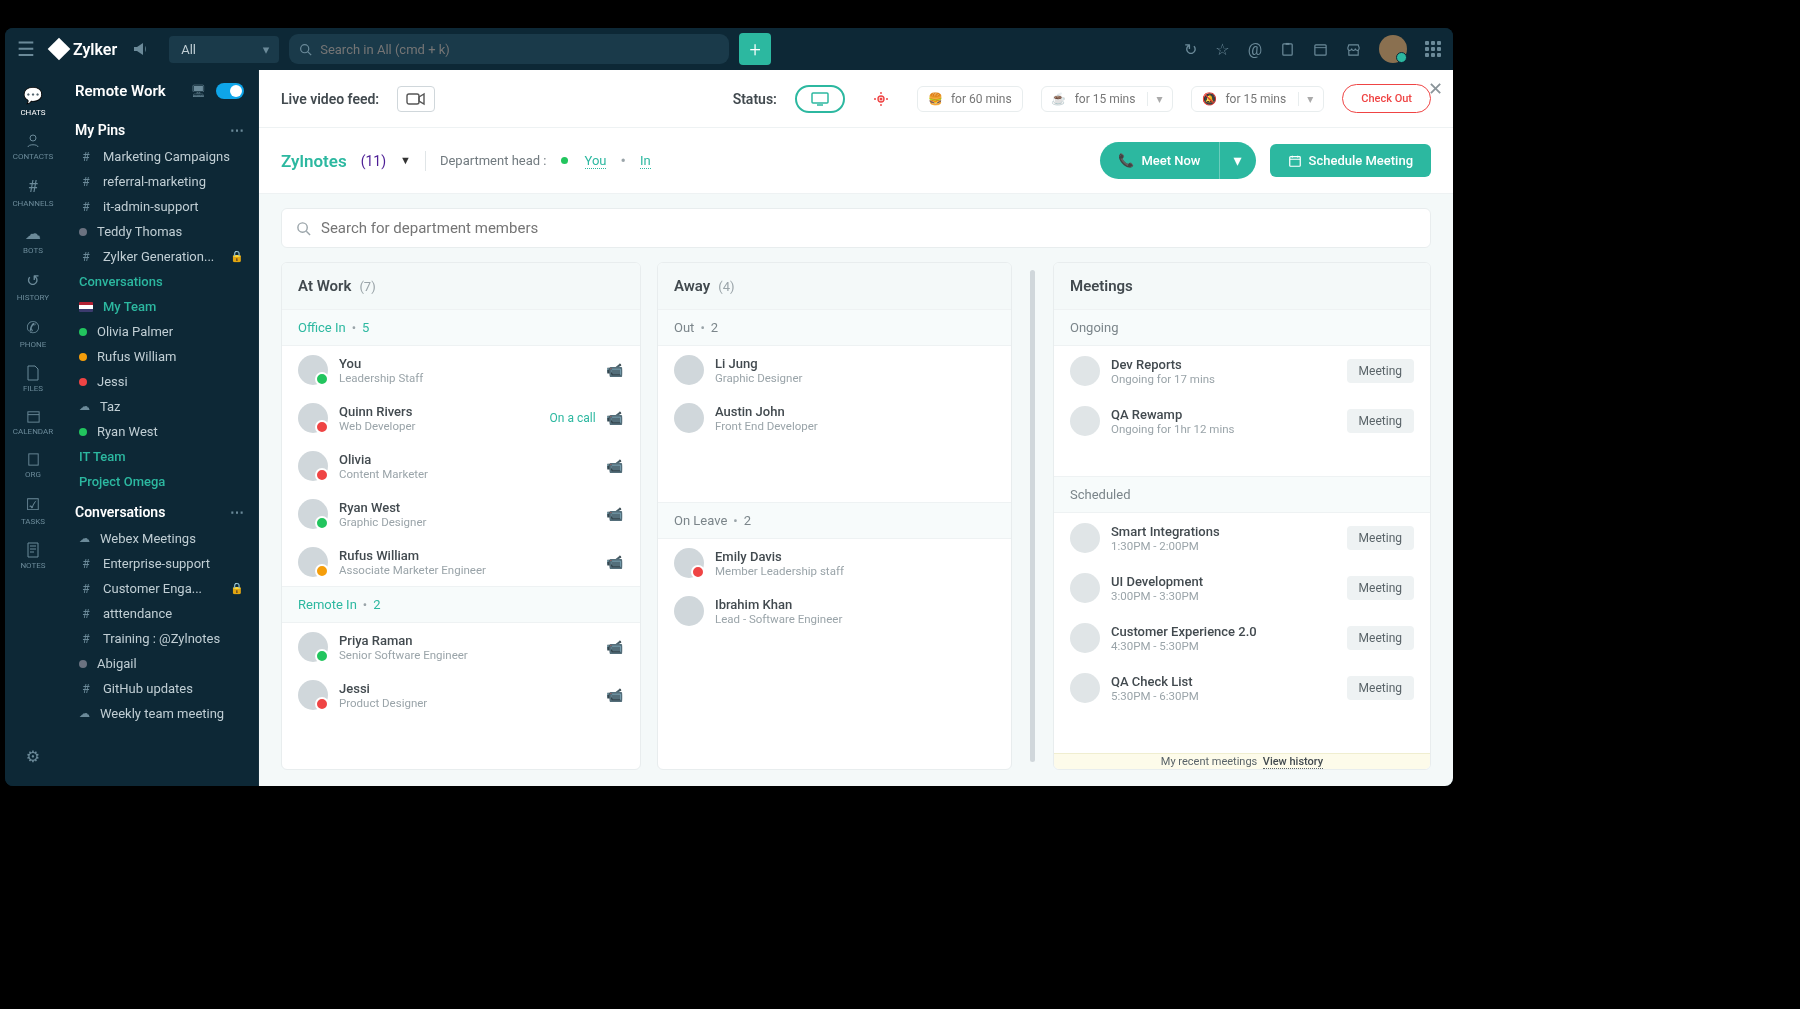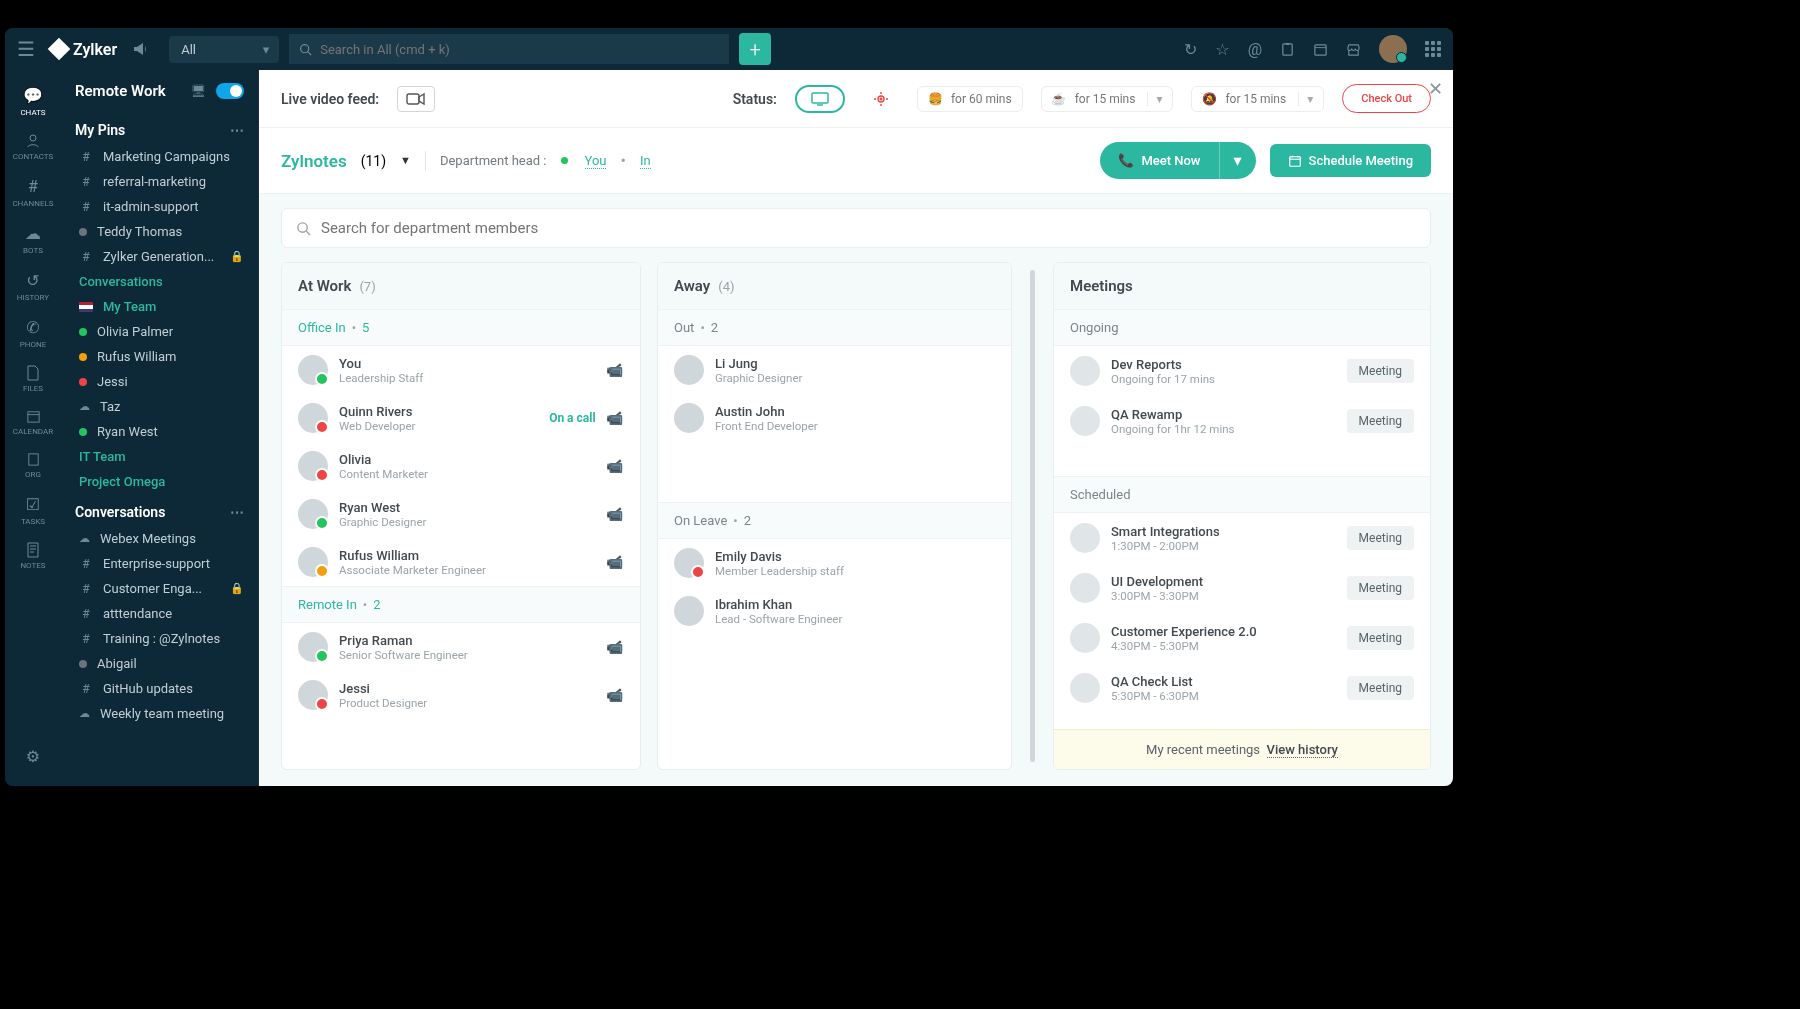--- a/index.html
+++ b/index.html
@@ -4,21 +4,21 @@
 <style>
 *{box-sizing:border-box;margin:0;padding:0;font-family:-apple-system,BlinkMacSystemFont,"Segoe UI",Roboto,sans-serif}
 body{background:#000;width:1800px;height:1009px;overflow:hidden;position:relative}
 .app{position:absolute;top:28px;left:5px;width:1448px;height:758px;background:#0d2836;border-radius:8px;overflow:hidden;display:flex;flex-direction:column}
 .topbar{height:42px;background:#0d2836;display:flex;align-items:center;padding:0 12px;gap:10px}
 .hamburger{color:#6b8a99;font-size:20px;cursor:pointer}
 .logo{display:flex;align-items:center;gap:6px;color:#fff;font-weight:600;font-size:16px;margin-left:6px}
 .logo-icon{width:16px;height:16px;background:#fff;transform:rotate(45deg)}
 .announce-icon{color:#6b8a99;margin-left:6px}
 .scope-select{background:#1a3a4a;color:#c0ced4;border:none;padding:6px 30px 6px 12px;border-radius:4px;font-size:13px;margin-left:10px;width:110px;position:relative}
-.search-bar{flex:0 0 440px;background:#1a3a4a;border-radius:0;display:flex;align-items:center;padding:0 10px;height:30px;color:#6b8a99;font-size:13px;gap:8px}
+.search-bar{flex:0 0 440px;background:#1a3a4a;border-radius:9px;display:flex;align-items:center;padding:0 10px;height:30px;color:#6b8a99;font-size:13px;gap:8px}
 .search-bar input{background:transparent;border:none;color:#c0ced4;outline:none;flex:1;font-size:13px}
 .add-btn{background:#2cb8a0;color:#fff;width:32px;height:32px;border-radius:4px;display:flex;align-items:center;justify-content:center;font-size:20px;font-weight:300;cursor:pointer}
 .top-spacer{flex:1}
 .top-icons{display:flex;gap:18px;align-items:center;color:#6b8a99}
 .top-icons>*{cursor:pointer;font-size:16px}
 .avatar-sm{width:28px;height:28px;border-radius:50%;background:#8a7050;position:relative}
 .avatar-sm::after{content:'';position:absolute;bottom:0;right:0;width:9px;height:9px;border-radius:50%;background:#2cb8a0;border:1.5px solid #0d2836}
 .apps-grid{display:grid;grid-template-columns:repeat(3,4px);grid-template-rows:repeat(3,4px);gap:2px}
 .apps-grid span{background:#6b8a99;border-radius:1px}
 .body{flex:1;display:flex;overflow:hidden}
@@ -51,21 +51,21 @@
 .toolbar{background:#fff;padding:14px 22px;display:flex;align-items:center;gap:18px;border-bottom:1px solid #eef2f3}
 .tool-label{font-weight:600;color:#424a4f;font-size:14px}
 .vid-ic{border:1px solid #d0d7db;border-radius:4px;padding:5px 8px;color:#555}
 .status-pill{border:2px solid #2cb8a0;border-radius:20px;padding:5px 14px;color:#2cb8a0}
 .loc-pill{color:#ef4444;padding:5px 10px}
 .away-pill{border:1px solid #e8edee;border-radius:6px;display:flex;align-items:center;padding:5px 10px;gap:8px;color:#777;font-size:12px}
 .away-pill .drop{border-left:1px solid #e8edee;padding-left:8px;margin-left:4px;color:#aaa}
 .checkout-btn{margin-left:auto;border:1.5px solid #ef4444;color:#ef4444;border-radius:20px;padding:7px 18px;font-size:11px;font-weight:500;cursor:pointer;background:#fff}
 .sub-toolbar{background:#fff;padding:14px 22px;display:flex;align-items:center;gap:14px;border-bottom:1px solid #eef2f3}
 .dept-name{color:#2cb8a0;font-weight:600;font-size:17px}
-.dept-count{color:#000000;font-weight:400;font-size:14px}
+.dept-count{color:#4c1d95;font-weight:400;font-size:14px}
 .dept-caret{color:#333;font-size:11px}
 .divider-v{width:1px;height:20px;background:#e0e5e7}
 .dept-head{color:#717a7f;font-size:13px}
 .you-pill{color:#2cb8a0;font-size:13px;border-bottom:1px dotted #2cb8a0}
 .dot-inline{display:inline-block;width:7px;height:7px;border-radius:50%;background:#22c55e;margin-right:3px;vertical-align:middle}
 .meet-now{margin-left:auto;background:#2cb8a0;color:#fff;border-radius:20px;display:flex;align-items:center}
 .meet-now .main-b{padding:9px 18px;display:flex;align-items:center;gap:7px;font-size:13px;font-weight:500}
 .meet-now .caret-b{padding:9px 14px;border-left:1px solid rgba(255,255,255,0.3)}
 .schedule-btn{background:#2cb8a0;color:#fff;border-radius:6px;padding:9px 18px;display:flex;align-items:center;gap:7px;font-size:13px;font-weight:500;cursor:pointer}
 .search-row{padding:14px 22px}
@@ -85,29 +85,29 @@
 .prow{display:flex;align-items:center;padding:9px 16px;gap:11px}
 .pavatar{width:30px;height:30px;border-radius:50%;background:#d0d7db;position:relative;flex-shrink:0}
 .pavatar::after{content:'';position:absolute;bottom:-1px;right:-1px;width:10px;height:10px;border-radius:50%;border:2px solid #fff}
 .pavatar.st-green::after{background:#22c55e}
 .pavatar.st-orange::after{background:#f59e0b}
 .pavatar.st-red::after{background:#ef4444}
 .pavatar.st-none::after{display:none}
 .pinfo{flex:1;min-width:0}
 .pname{font-size:13px;color:#424a4f;font-weight:500}
 .prole{font-size:11.5px;color:#9aa4a9}
-.pstatus{font-size:12px;color:#2cb8a0;font-weight:700}
+.pstatus{font-size:12px;color:#2cb8a0;font-weight:400}
 .pcam{color:#c5cdd1;font-size:14px}
 .mrow{display:flex;align-items:center;padding:10px 16px;gap:11px}
 .mavatar{width:30px;height:30px;border-radius:50%;background:#e0e5e7;flex-shrink:0}
 .minfo{flex:1}
 .mname{font-size:13px;color:#424a4f;font-weight:500}
 .mtime{font-size:11.5px;color:#9aa4a9}
 .mbtn{background:#eef2f3;color:#5a6469;font-size:12px;padding:5px 12px;border-radius:4px;cursor:pointer}
-.footer-bar{background:#fdfbea;padding:12px;text-align:center;font-size:13px;color:#5a6469;border-top:1px solid #f0eed0}
+.footer-bar{background:#fdfbea;padding:1px;text-align:center;font-size:11px;color:#5a6469;border-top:1px solid #f0eed0}
 .footer-bar .link{color:#424a4f;font-weight:500;border-bottom:1px dotted #5a6469;cursor:pointer}
 svg{display:block}
 .scroll-hint{width:5px;background:#d0d7db;border-radius:3px;align-self:stretch;margin:8px 2px}
 </style>
 </head>
 <body>
 
 <div class="app">
 
   <div class="topbar">

